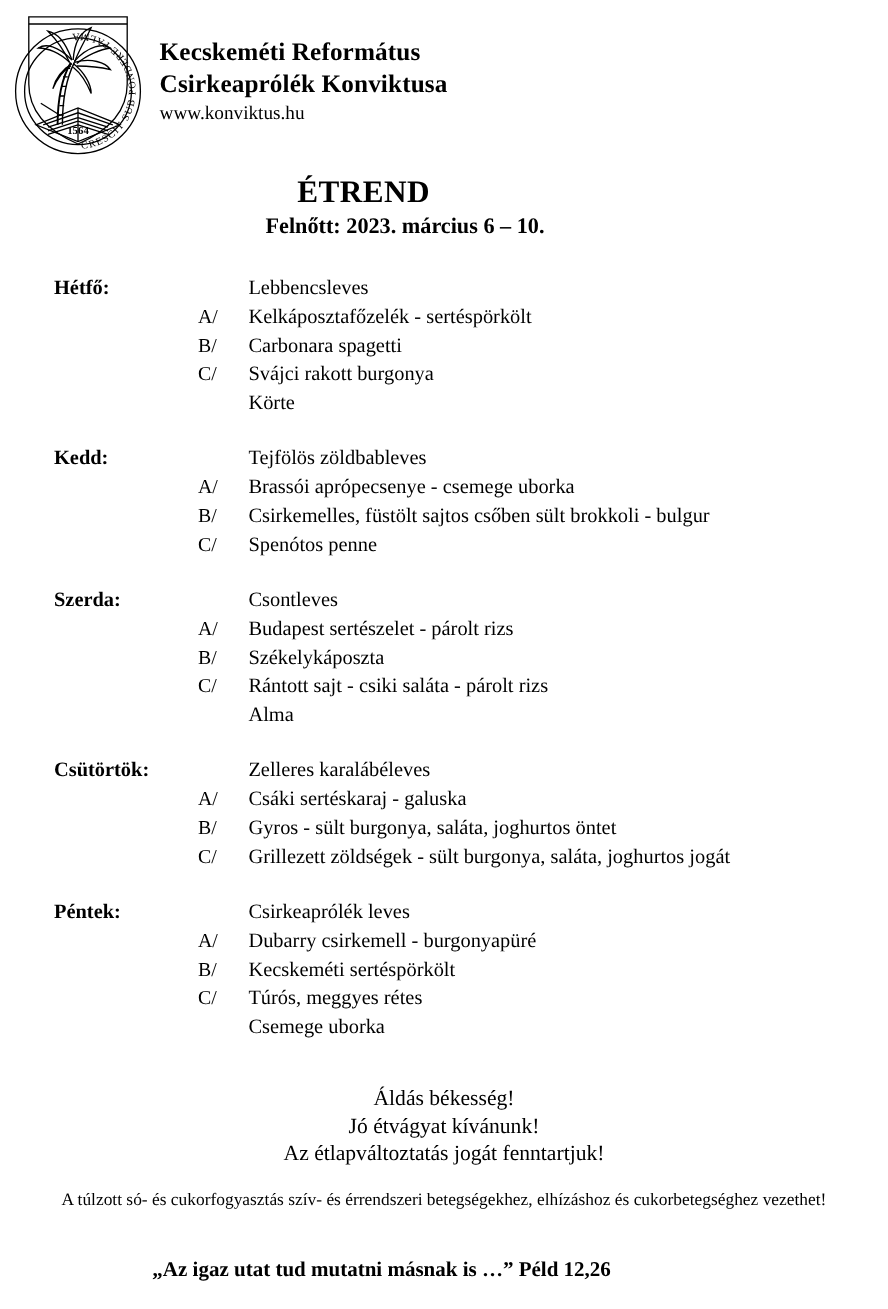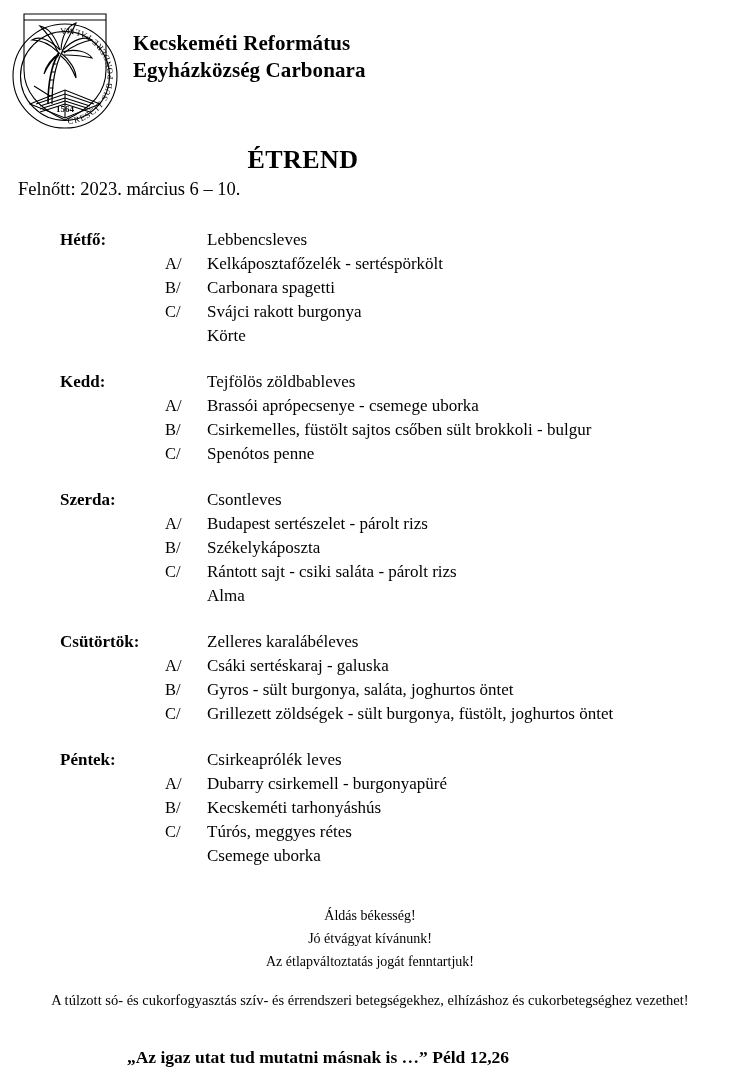--- a/index.html
+++ b/index.html
@@ -63,22 +63,23 @@
     font-weight: bold;
     letter-spacing: 0.4px;
     padding-left: 18px;
     box-sizing: border-box;
   }
   .doc-subtitle {
     position: absolute;
     left: 0;
     top: 179px;
     width: 657px;
+    text-align: center;
     font-size: 18.5px;
-    font-weight: normal;
+    font-weight: bold;
     padding-left: 18px;
     box-sizing: border-box;
   }
 
   
   .menu {
     position: absolute;
     left: 0;
     top: 228px;
     width: 740px;
@@ -88,21 +89,21 @@
     position: relative;
   }
   .menu-row {
     position: relative;
     height: 24px;
     line-height: 24px;
     white-space: nowrap;
   }
   .day-label {
     position: absolute;
-    left: 60px;
+    left: 45px;
     top: 0;
     font-size: 17px;
     font-weight: bold;
   }
   .opt-letter {
     position: absolute;
     left: 165px;
     top: 0;
     font-size: 16.5px;
     font-weight: normal;
@@ -117,21 +118,21 @@
 
   
   .blessing {
     position: absolute;
     left: 0;
     top: 904px;
     width: 740px;
     text-align: center;
   }
   .blessing div {
-    font-size: 14px;
+    font-size: 18px;
     line-height: 23px;
     white-space: nowrap;
   }
   .health-warning {
     position: absolute;
     left: 0;
     top: 990px;
     width: 740px;
     text-align: center;
     font-size: 14.5px;
@@ -191,21 +192,22 @@
         <path id="mottoArc" d="M 61 68 m -48 0 a 48 48 0 1 0 96 0 a 48 48 0 1 0 -96 0"></path>
       </defs>
       <text font-family="'Liberation Serif', serif" font-size="8.5" fill="#000000" letter-spacing="1.1">
         <textPath href="#mottoArc" startOffset="26%">CRESCIT SUB PONDERE PALMA</textPath>
       </text>
     </svg>
   </div>
 
   <div class="org-block">
     <div class="org-line">Kecskeméti Református</div>
-    <div class="org-line">Egyházközség Carbonara</div>
+    <div class="org-line">Csirkeaprólék Konviktusa</div>
+    <div class="org-url">www.konviktus.hu</div>
   </div>
 </div>
 
 <div class="doc-title">ÉTREND</div>
 <div class="doc-subtitle">Felnőtt: 2023. március 6 – 10.</div>
 
 <div class="menu" id="menu-root">
     <div class="day-block">
       <div class="menu-row">
         <span class="day-label">Hétfő:</span>
@@ -274,35 +276,35 @@
       <div class="menu-row">
         <span class="opt-letter">A/</span>
         <span class="dish">Csáki sertéskaraj - galuska</span>
       </div>
       <div class="menu-row">
         <span class="opt-letter">B/</span>
         <span class="dish">Gyros - sült burgonya, saláta, joghurtos öntet</span>
       </div>
       <div class="menu-row">
         <span class="opt-letter">C/</span>
-        <span class="dish">Grillezett zöldségek - sült burgonya, füstölt, joghurtos öntet</span>
+        <span class="dish">Grillezett zöldségek - sült burgonya, saláta, joghurtos jogát</span>
       </div>
     </div>
     <div class="day-block">
       <div class="menu-row">
         <span class="day-label">Péntek:</span>
         <span class="dish">Csirkeaprólék leves</span>
       </div>
       <div class="menu-row">
         <span class="opt-letter">A/</span>
         <span class="dish">Dubarry csirkemell  - burgonyapüré</span>
       </div>
       <div class="menu-row">
         <span class="opt-letter">B/</span>
-        <span class="dish">Kecskeméti tarhonyáshús</span>
+        <span class="dish">Kecskeméti sertéspörkölt</span>
       </div>
       <div class="menu-row">
         <span class="opt-letter">C/</span>
         <span class="dish">Túrós, meggyes rétes</span>
       </div>
       <div class="menu-row">
         <span class="dish">Csemege uborka</span>
       </div>
     </div>
   </div>

